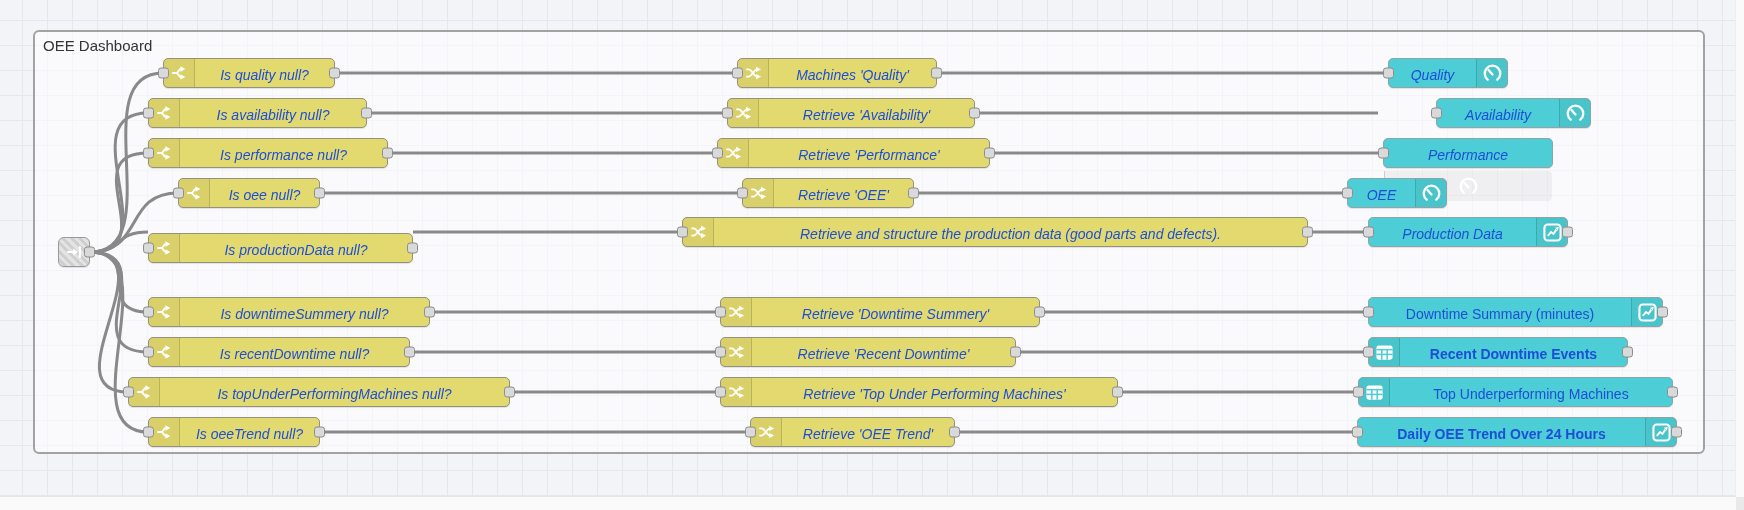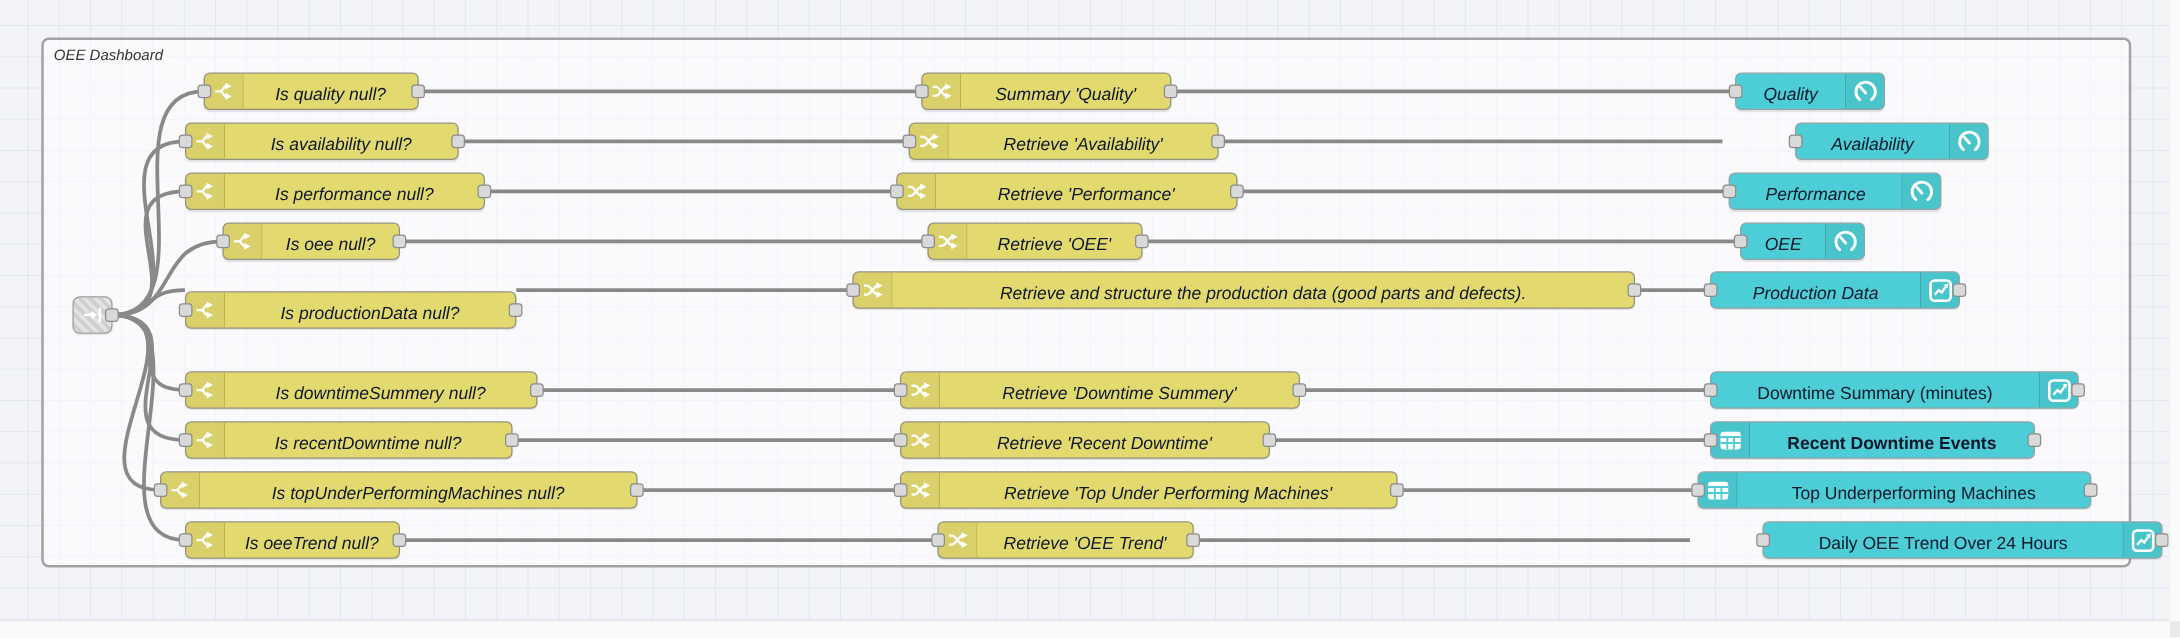--- a/index.html
+++ b/index.html
@@ -9,42 +9,42 @@
     background-color:var(--canvas-bg,#f3f4f8);
     background-image:linear-gradient(var(--grid-line,#e4e6f0) 1px, transparent 1px),
                      linear-gradient(90deg, var(--grid-line,#e4e6f0) 1px, transparent 1px);
     background-size:25px 25px;background-position:-3px -5px;
   }
   #group{
     position:absolute;left:33px;top:30px;width:1672px;height:424px;
     border:2px solid #a2a2a2;border-radius:6px;background:rgba(255,255,255,0.55);
     box-sizing:border-box;
   }
-  .group-label{position:absolute;top:5px;left:8px;font-size:12px;color:#333;white-space:nowrap;font-style:italic;}
+  .group-label{position:absolute;top:5px;left:8px;font-size:15px;color:#333;white-space:nowrap;}
   #wires{position:absolute;left:0;top:0;}
   #wires path{stroke:var(--wire-color,#898989);stroke-width:3;fill:none;}
   .node{
     position:absolute;height:30px;box-sizing:border-box;
     border:1px solid #95917f;border-radius:5px;
     display:flex;align-items:stretch;
     box-shadow:0 1px 1px rgba(0,0,0,0.10);
   }
   .node.yellow{background:var(--switch-color,#e3da6f);}
   .node.teal{background:var(--dash-color,#4dcdd5);border-color:#8fa4a6;}
   .node.link{
     background:repeating-linear-gradient(45deg,#e3e3e3 0 3px,#cfcfcf 3px 6px);
     border-color:#999;border-radius:6px;
   }
   .icon-box{flex:0 0 30px;display:flex;align-items:center;justify-content:center;}
   .icon-box.left{border-right:1px solid rgba(0,0,0,0.14);background:rgba(0,0,0,0.045);border-radius:4px 0 0 4px;}
   .icon-box.right{border-left:1px solid rgba(0,0,0,0.14);background:rgba(0,0,0,0.045);border-radius:0 4px 4px 0;}
   .icon-box.center{flex:1;}
   .label{
     flex:1;display:flex;align-items:center;justify-content:center;
-    font-size:14px;color:#0f172a;padding:16px 8px;white-space:nowrap;overflow:hidden;
+    font-size:14px;color:#1d4ed8;padding:16px 8px;white-space:nowrap;overflow:hidden;
   }
   .label.it{font-style:italic;}
   .port{
     position:absolute;width:11px;height:11px;background:#d9d9d9;
     border:1px solid #8c8c8c;border-radius:3px;top:50%;transform:translateY(-50%);
     box-sizing:border-box;
   }
   .port.in{left:-6px;}
   .port.out{right:-6px;}
   #hscroll{position:absolute;left:0;right:0;bottom:0;height:13px;background:#fafafa;border-top:1px solid #e5e5e5;}
@@ -113,21 +113,21 @@
       </div>
       <div class="node yellow" style="left: 737px; top: 58px; width: 200px;">
         <div class="icon-box left">
           <svg viewBox="0 0 20 20" width="18" height="18">
             <path d="M2.5 6 H5 C9 6 11 14 14.5 14" fill="none" stroke="#fff" stroke-width="2"></path>
             <path d="M2.5 14 H5 C9 14 11 6 14.5 6" fill="none" stroke="#fff" stroke-width="2"></path>
             <path d="M13.5 3 L19 6 L13.5 9 Z" fill="#fff"></path>
             <path d="M13.5 11 L19 14 L13.5 17 Z" fill="#fff"></path>
           </svg>
         </div>
-        <div class="label it">Summary 'Quality'</div>
+        <div class="label it">Machines 'Quality'</div>
         <div class="port in"></div>
         <div class="port out"></div>
       </div>
       <div class="node teal" style="left: 1388px; top: 58px; width: 120px;">
         <div class="label it">Quality</div>
         <div class="icon-box right">
           <svg viewBox="0 0 20 20" width="19" height="19">
             <path d="M5 16.5 A8.2 8.2 0 1 1 15 16.5" fill="none" stroke="#fff" stroke-width="2.4" stroke-linecap="round"></path>
             <path d="M10 11 L5.8 6.2" stroke="#fff" stroke-width="2.4" stroke-linecap="round"></path>
           </svg>
@@ -189,21 +189,21 @@
             <path d="M2.5 6 H5 C9 6 11 14 14.5 14" fill="none" stroke="#fff" stroke-width="2"></path>
             <path d="M2.5 14 H5 C9 14 11 6 14.5 6" fill="none" stroke="#fff" stroke-width="2"></path>
             <path d="M13.5 3 L19 6 L13.5 9 Z" fill="#fff"></path>
             <path d="M13.5 11 L19 14 L13.5 17 Z" fill="#fff"></path>
           </svg>
         </div>
         <div class="label it">Retrieve 'Performance'</div>
         <div class="port in"></div>
         <div class="port out"></div>
       </div>
-      <div class="node teal" style="left: 1383px; top: 138px; width: 170px;">
+      <div class="node teal" style="left: 1383px; top: 138px; width: 170px; flex-direction: column;">
         <div class="label it">Performance</div>
         <div class="icon-box right">
           <svg viewBox="0 0 20 20" width="19" height="19">
             <path d="M5 16.5 A8.2 8.2 0 1 1 15 16.5" fill="none" stroke="#fff" stroke-width="2.4" stroke-linecap="round"></path>
             <path d="M10 11 L5.8 6.2" stroke="#fff" stroke-width="2.4" stroke-linecap="round"></path>
           </svg>
         </div>
         <div class="port in"></div>
       </div>
       <div class="node yellow" style="left: 178px; top: 178px; width: 142px;">
@@ -225,21 +225,21 @@
             <path d="M2.5 6 H5 C9 6 11 14 14.5 14" fill="none" stroke="#fff" stroke-width="2"></path>
             <path d="M2.5 14 H5 C9 14 11 6 14.5 6" fill="none" stroke="#fff" stroke-width="2"></path>
             <path d="M13.5 3 L19 6 L13.5 9 Z" fill="#fff"></path>
             <path d="M13.5 11 L19 14 L13.5 17 Z" fill="#fff"></path>
           </svg>
         </div>
         <div class="label it">Retrieve 'OEE'</div>
         <div class="port in"></div>
         <div class="port out"></div>
       </div>
-      <div class="node teal" style="left: 1392px; top: 178px; width: 100px; text-align: right;">
+      <div class="node teal" style="left: 1347px; top: 178px; width: 100px; text-align: right;">
         <div class="label it">OEE</div>
         <div class="icon-box right">
           <svg viewBox="0 0 20 20" width="19" height="19">
             <path d="M5 16.5 A8.2 8.2 0 1 1 15 16.5" fill="none" stroke="#fff" stroke-width="2.4" stroke-linecap="round"></path>
             <path d="M10 11 L5.8 6.2" stroke="#fff" stroke-width="2.4" stroke-linecap="round"></path>
           </svg>
         </div>
         <div class="port in"></div>
       </div>
       <div class="node yellow" style="left: 148px; top: 233px; width: 265px;">
@@ -421,21 +421,21 @@
             <path d="M2.5 6 H5 C9 6 11 14 14.5 14" fill="none" stroke="#fff" stroke-width="2"></path>
             <path d="M2.5 14 H5 C9 14 11 6 14.5 6" fill="none" stroke="#fff" stroke-width="2"></path>
             <path d="M13.5 3 L19 6 L13.5 9 Z" fill="#fff"></path>
             <path d="M13.5 11 L19 14 L13.5 17 Z" fill="#fff"></path>
           </svg>
         </div>
         <div class="label it">Retrieve 'OEE Trend'</div>
         <div class="port in"></div>
         <div class="port out"></div>
       </div>
-      <div class="node teal" style="left: 1410px; top: 417px; width: 320px;">
+      <div class="node teal" style="left: 1357px; top: 417px; width: 320px; font-weight: bold;">
         <div class="label">Daily OEE Trend Over 24 Hours</div>
         <div class="icon-box right">
           <svg viewBox="0 0 20 20" width="19" height="19">
             <rect x="1.5" y="1.5" width="17" height="17" rx="3.5" fill="none" stroke="#fff" stroke-width="2.2"></rect>
             <path d="M5 13.5 L8.5 9.5 L11 11.5 L14 7" fill="none" stroke="#fff" stroke-width="2"></path>
             <path d="M12.5 5 L16.6 4 L15.6 8.2 Z" fill="#fff"></path>
           </svg>
         </div>
         <div class="port in"></div>
         <div class="port out"></div>

